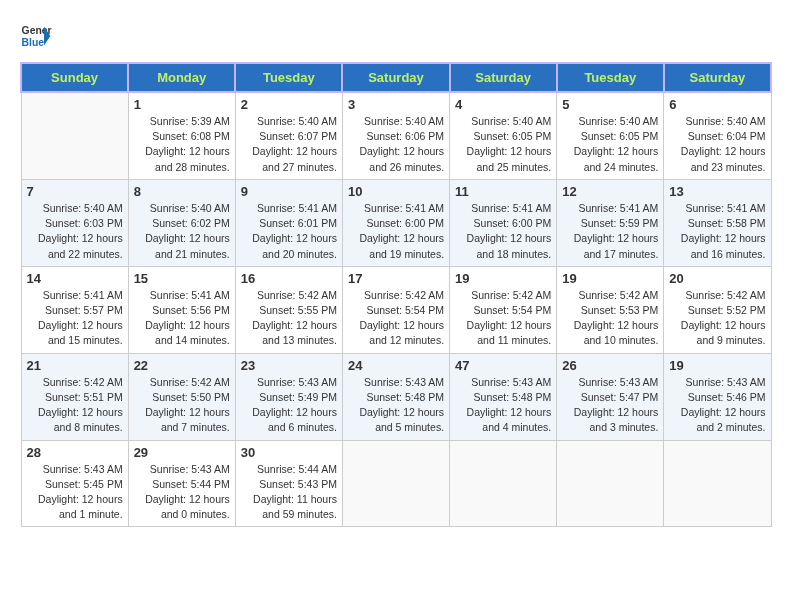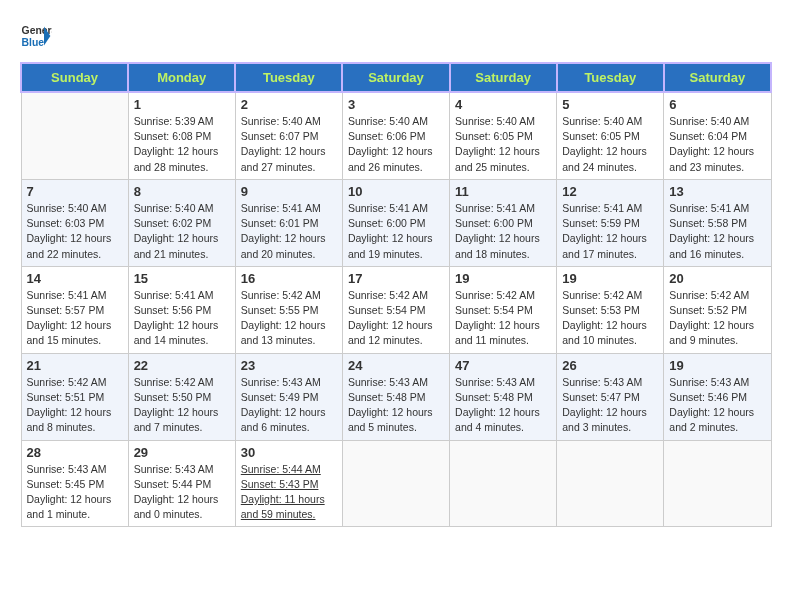--- a/index.html
+++ b/index.html
@@ -68,20 +68,21 @@
       font-weight: bold;
       font-size: 13px;
       color: #333;
       display: block;
       margin-bottom: 2px;
     }
     .day-info {
       color: #333;
       font-size: 10.5px;
       line-height: 1.45;
+      text-align: right;
     }
     .empty-cell {
       background-color: #f9f9f9 !important;
     }
   </style>
 </head>
 <body>
 
 <div class="header-section">
   <div class="logo">
@@ -318,21 +319,21 @@
         </td>
         <td>
           <span class="day-number">29</span>
           <div class="day-info" style="white-space: pre-line;">Sunrise: 5:43 AM
 Sunset: 5:44 PM
 Daylight: 12 hours
 and 0 minutes.</div>
         </td>
         <td>
           <span class="day-number">30</span>
-          <div class="day-info" style="white-space: pre-line; text-decoration: underline;">Sunrise: 5:44 AM
+          <div class="day-info" style="white-space: pre-line;">Sunrise: 5:44 AM
 Sunset: 5:43 PM
 Daylight: 11 hours
 and 59 minutes.</div>
         </td>
         <td class="empty-cell"></td>
         <td class="empty-cell"></td>
         <td class="empty-cell"></td>
         <td class="empty-cell"></td>
       </tr>
     </tbody>

